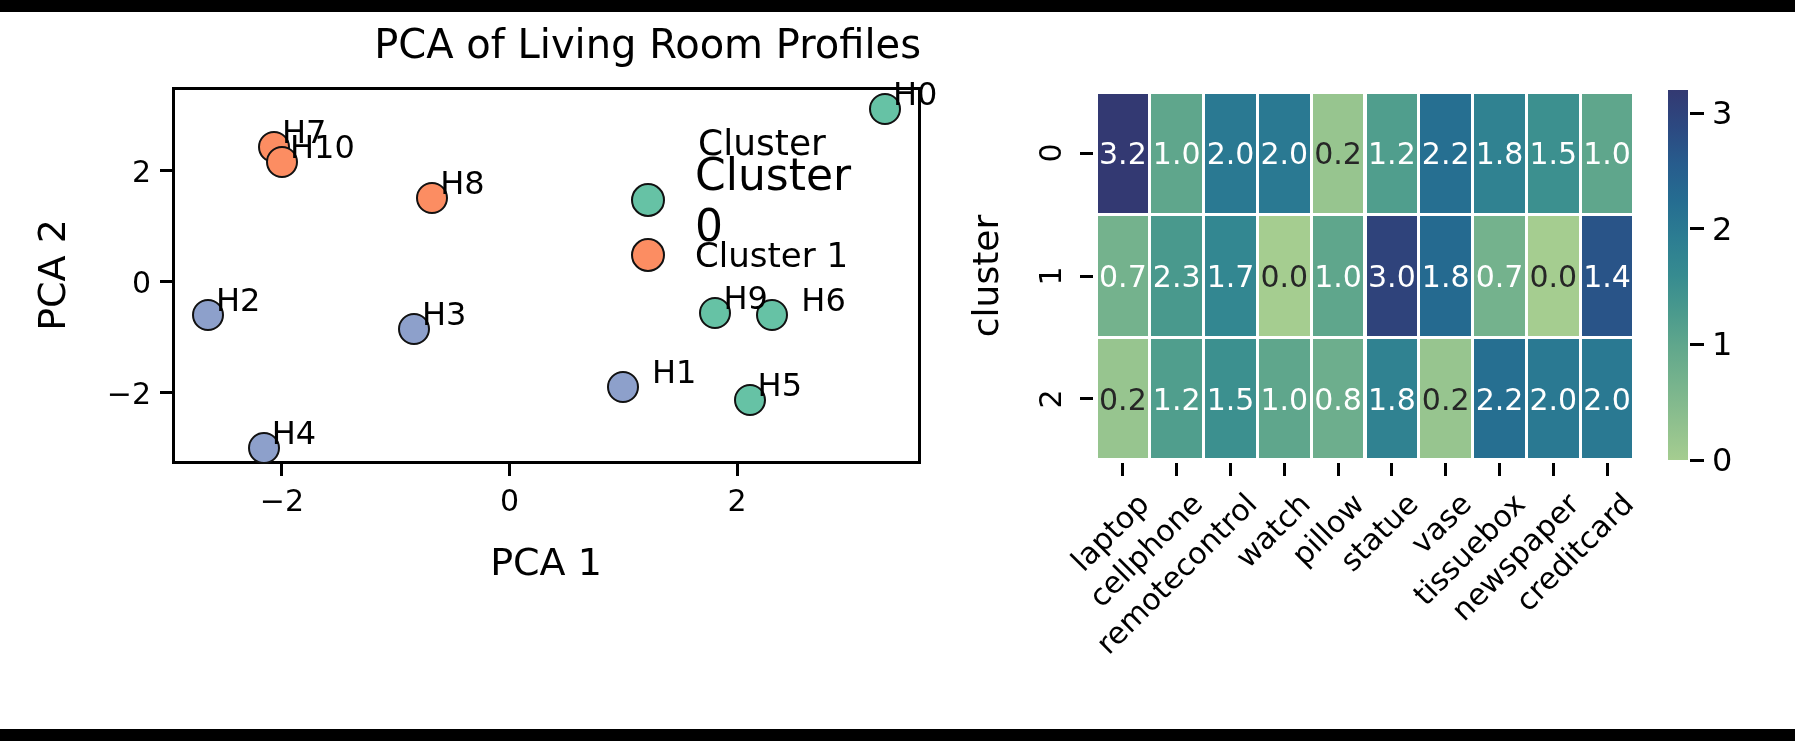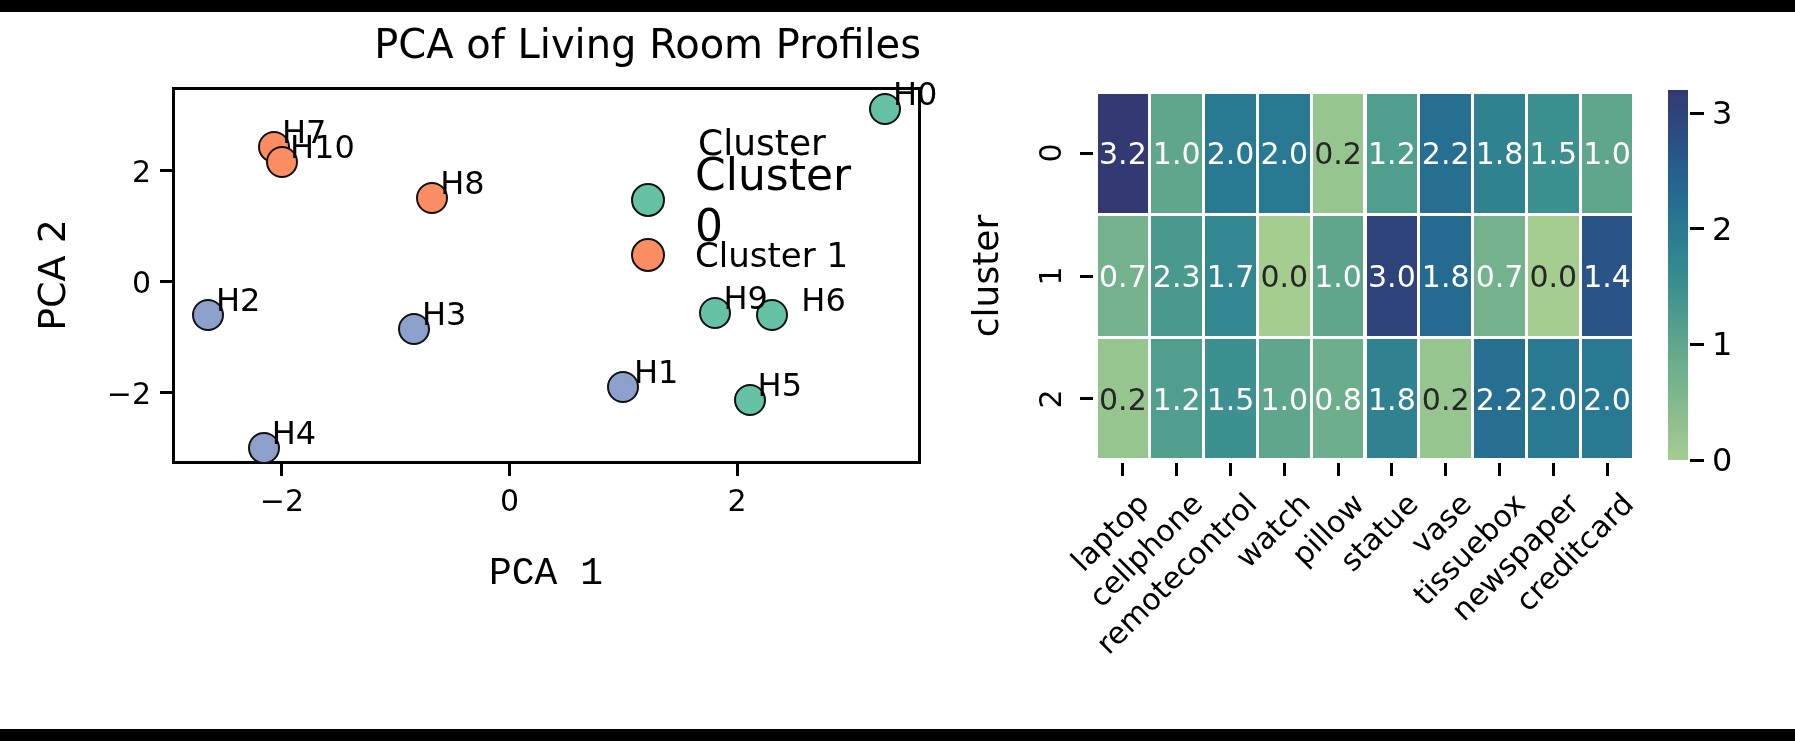--- a/index.html
+++ b/index.html
@@ -31,21 +31,21 @@
 <body>
 
 <div class="figure">
 
   <div class="frame-bar" style="top:0;height:12px;"></div>
   <div class="frame-bar" style="top:729px;height:12px;"></div>
 
   <div class="chart-title" style="left:171px;top:22px;width:750px;text-align:right;">PCA of Living Room Profiles</div>
   <div class="axes-box" style="left:172px;top:87px;width:749px;height:377px;"></div>
   <div id="scatter-layer"></div>
-  <div class="axis-label" style="left:546px;top:552px;transform:translate(-50%,0);font-family:Liberation Mono, monospace;">PCA 1</div>
+  <div class="axis-label" style="left:546px;top:540px;transform:translate(-50%,0);">PCA 1</div>
   <div class="axis-label rot-ccw" style="left:52px;top:275px;">PCA 2</div>
 
   <div class="legend">
     <div class="legend-title">Cluster</div>
     <div class="legend-row">
       <span class="legend-swatch" id="sw0" style="background: rgb(102, 194, 165);"></span>
       <span style="font-size:44px;">Cluster 0</span>
     </div>
     <div class="legend-row">
       <span class="legend-swatch" id="sw2" style="background: rgb(252, 141, 98);"></span>
@@ -77,21 +77,21 @@
     <div class="pt" style="left: 207.997px; top: 314.596px; width: 32px; height: 32px; background: rgb(141, 160, 203); border-color: rgb(17, 17, 17);"></div>
     <div class="pt" style="left: 413.943px; top: 329.015px; width: 32px; height: 32px; background: rgb(141, 160, 203); border-color: rgb(17, 17, 17);"></div>
     <div class="pt" style="left: 263.75px; top: 447.691px; width: 32px; height: 32px; background: rgb(141, 160, 203); border-color: rgb(17, 17, 17);"></div>
     <div class="pt" style="left: 273.991px; top: 147.12px; width: 32px; height: 32px; background: rgb(252, 141, 98); border-color: rgb(17, 17, 17);"></div>
     <div class="pt" style="left: 432.149px; top: 198.139px; width: 32px; height: 32px; background: rgb(252, 141, 98); border-color: rgb(17, 17, 17);"></div>
     <div class="pt" style="left: 281.956px; top: 162.093px; width: 32px; height: 32px; background: rgb(252, 141, 98); border-color: rgb(17, 17, 17);"></div>
     <div class="pt-label" style="left: 893.003px; top: 74.855px;">H0</div>
     <div class="pt-label" style="left: 757.602px; top: 365.999px;">H5</div>
     <div class="pt-label" style="left: 780.358px; top: 280.596px; margin-left: 21px;">H6</div>
     <div class="pt-label" style="left: 723.467px; top: 278.933px;">H9</div>
-    <div class="pt-label" style="left: 634px; top: 352.689px;">H1</div>
+    <div class="pt-label" style="left: 652px; top: 352.689px;">H1</div>
     <div class="pt-label" style="left: 215.997px; top: 280.596px;">H2</div>
     <div class="pt-label" style="left: 421.943px; top: 295.015px;">H3</div>
     <div class="pt-label" style="left: 271.75px; top: 413.691px;">H4</div>
     <div class="pt-label" style="left: 281.991px; top: 113.12px;">H7</div>
     <div class="pt-label" style="left: 440.149px; top: 164.139px;">H8</div>
     <div class="pt-label" style="left: 289.956px; top: 128.093px;">H10</div>
     <div class="hm-cell" style="left: 1097.5px; top: 93.5px; width: 50.8px; height: 119.67px; background: rgb(51, 57, 114);"></div>
     <div class="hm-annot" style="left: 1122.9px; top: 153.335px; color: rgb(255, 255, 255);">3.2</div>
     <div class="hm-cell" style="left: 1151.3px; top: 93.5px; width: 50.8px; height: 119.67px; background: rgb(95, 166, 140);"></div>
     <div class="hm-annot" style="left: 1176.7px; top: 153.335px; color: rgb(255, 255, 255);">1.0</div>

